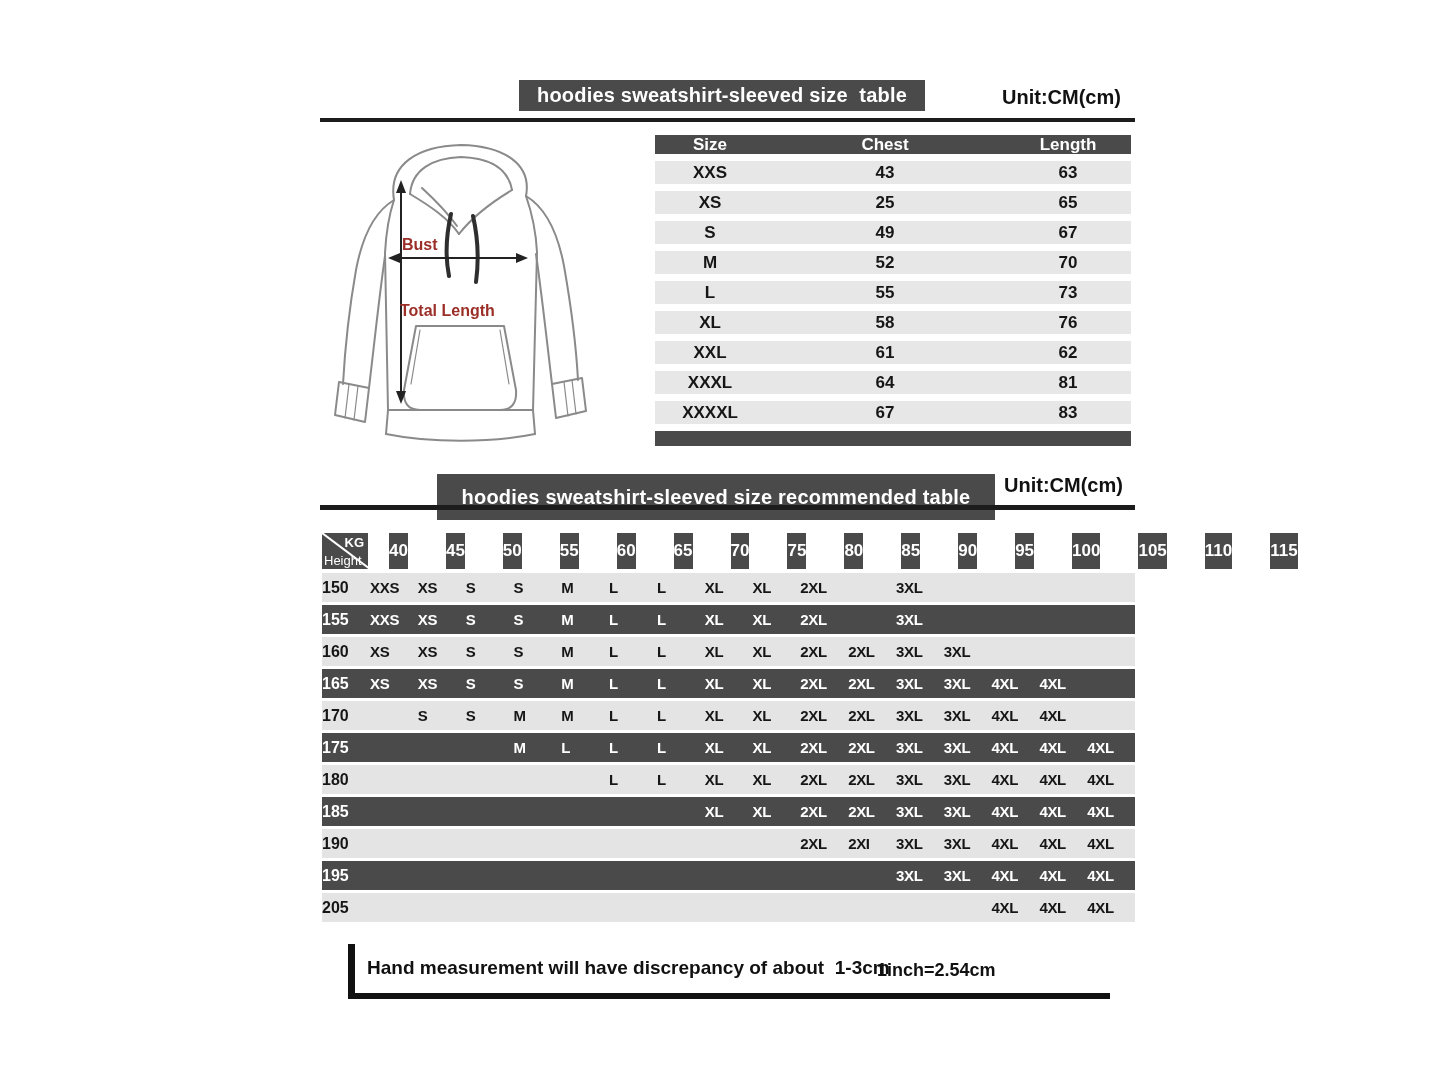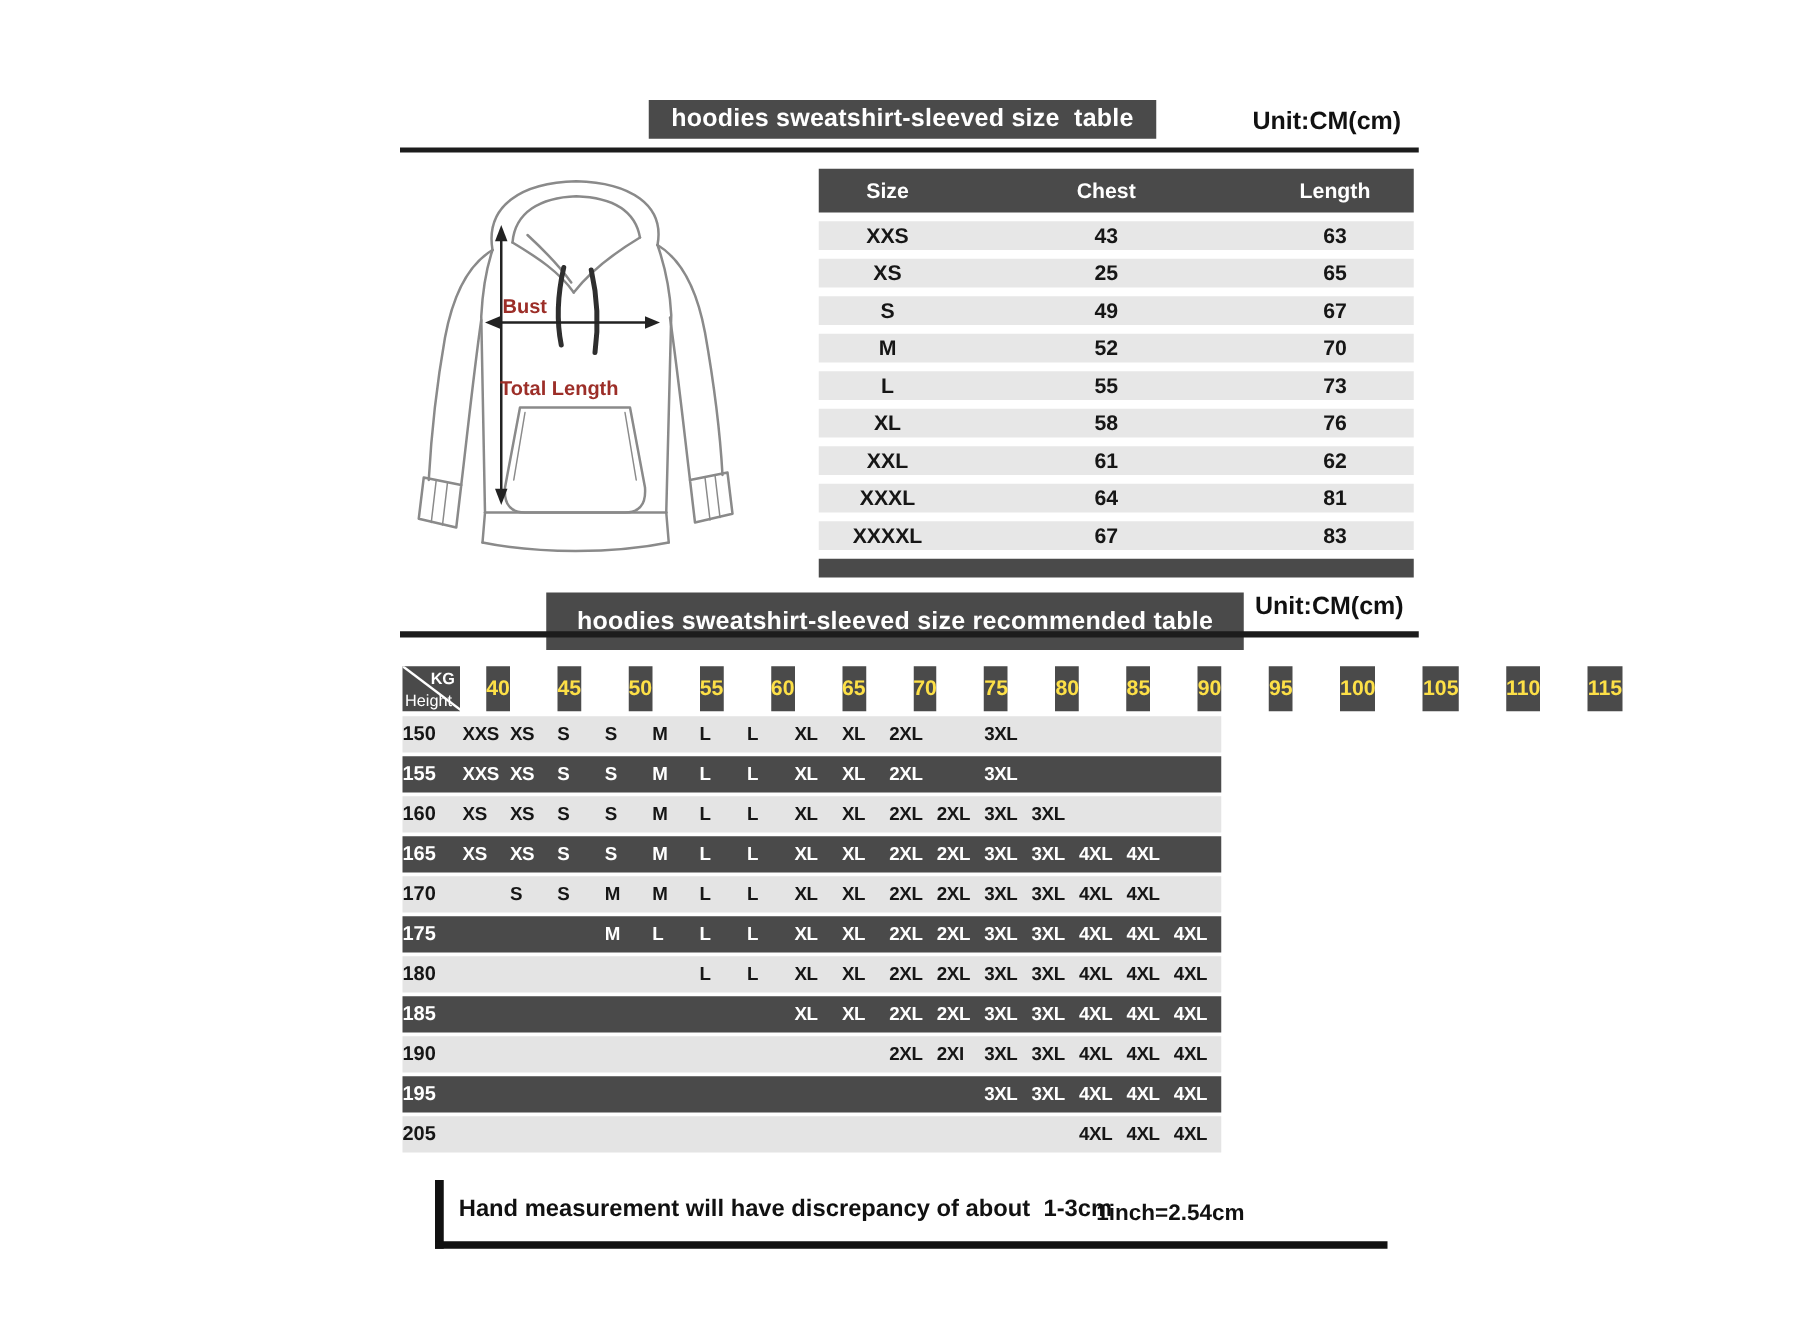--- a/index.html
+++ b/index.html
@@ -20,33 +20,33 @@
   .unit { color:#111; font-weight:bold; font-size:20px; white-space:pre; }
   .u1 { left:1002px; top:86px; }
   .u2 { left:1004px; top:474px; }
   .rule { background:#1c1c1c; }
   .r1 { left:320px; top:118px; width:815px; height:4px; }
   .r2 { left:320px; top:505px; width:815px; height:5px; }
 
   
   .stable { left:655px; top:135px; width:476px; }
   .sgrid { display:grid; grid-template-columns:110px 240px 126px; align-items:center; text-align:center; }
-  .shead { background:#4a4a4a; color:#fff; font-weight:bold; font-size:17px; height:35px; }
+  .shead { background:#4a4a4a; color:#fff; font-weight:bold; font-size:17px; height:19px; }
   .srow { background:#e7e7e7; color:#161616; font-weight:bold; font-size:17px; height:23px; margin-top:7px; }
   .sfoot { background:#4a4a4a; height:15px; margin-top:7px; }
 
   
   .hoodie { left:330px; top:138px; }
 
   
-  .matrix { left:322px; top:533px; width:655px; }
+  .matrix { left:322px; top:533px; width:813px; }
   .mgrid { display:grid; grid-template-columns:48px repeat(16,1fr); }
   .mhead { height:36px; margin-bottom:4px; }
   .wcell {
-    background:#4a4a4a; color:#fde047; font-weight:bold; font-size:17px;
+    background:#4a4a4a; color:#ffffff; font-weight:bold; font-size:17px;
     margin:0 19px; display:flex; align-items:center; justify-content:center;
   }
   .corner { position:relative; background:#4a4a4a; margin-right:2px; overflow:hidden; }
   .corner .ck { position:absolute; top:2px; right:4px; color:#fff; font-weight:bold; font-size:13px; }
   .corner .ch { position:absolute; bottom:1px; left:2px; color:#fff; font-weight:normal; font-size:13px; }
   .corner .diag {
     position:absolute; left:-7px; top:17px; width:62px; height:2px; background:#fff;
     transform:rotate(37deg);
   }
   .mrow { height:29px; margin-bottom:3px; align-items:center; text-align:left; }

